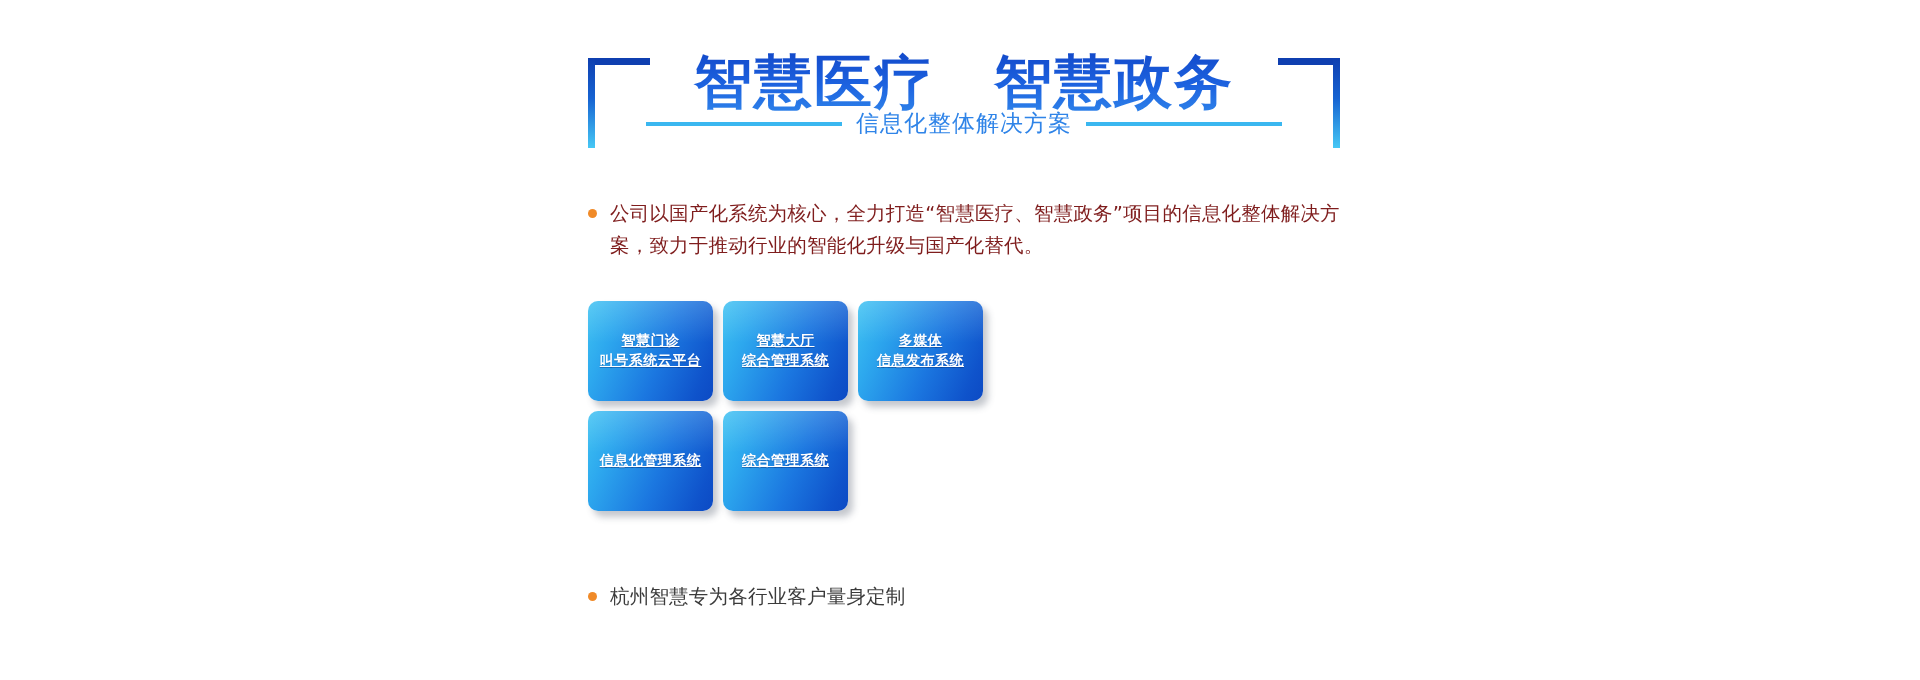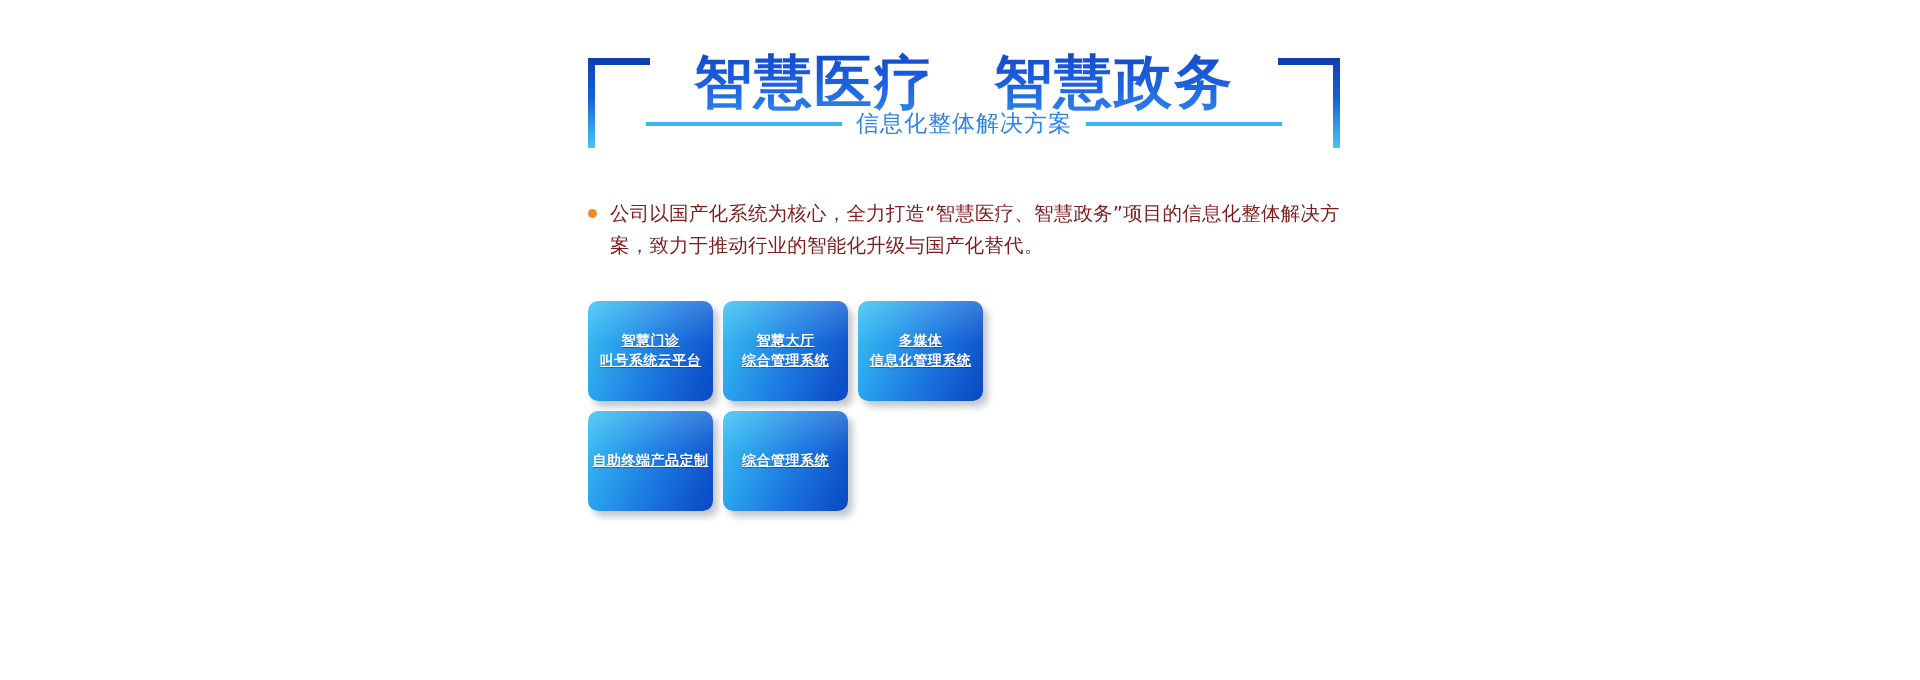--- a/index.html
+++ b/index.html
@@ -192,26 +192,30 @@
     <div class="card">
       <span class="card-label">智慧门诊
 叫号系统云平台</span>
     </div>
     <div class="card">
       <span class="card-label">智慧大厅
 综合管理系统</span>
     </div>
     <div class="card">
       <span class="card-label">多媒体
-信息化管理系统</span>
-    </div>
-    <div class="card">
-      <span class="card-label">自助终端产品定制</span>
+信息发布系统</span>
+    </div>
+    <div class="card">
+      <span class="card-label">信息化管理系统</span>
     </div>
     <div class="card">
       <span class="card-label">综合管理系统</span>
     </div>
   </div>
 
   <div class="footer-bullets">
+    <div class="fb-row">
+      <span class="dot" style="margin-top:7px;"></span>
+      <span class="fb-text">杭州智慧专为各行业客户量身定制</span>
+    </div>
   </div>
 
 </div>
 
 </body></html>

